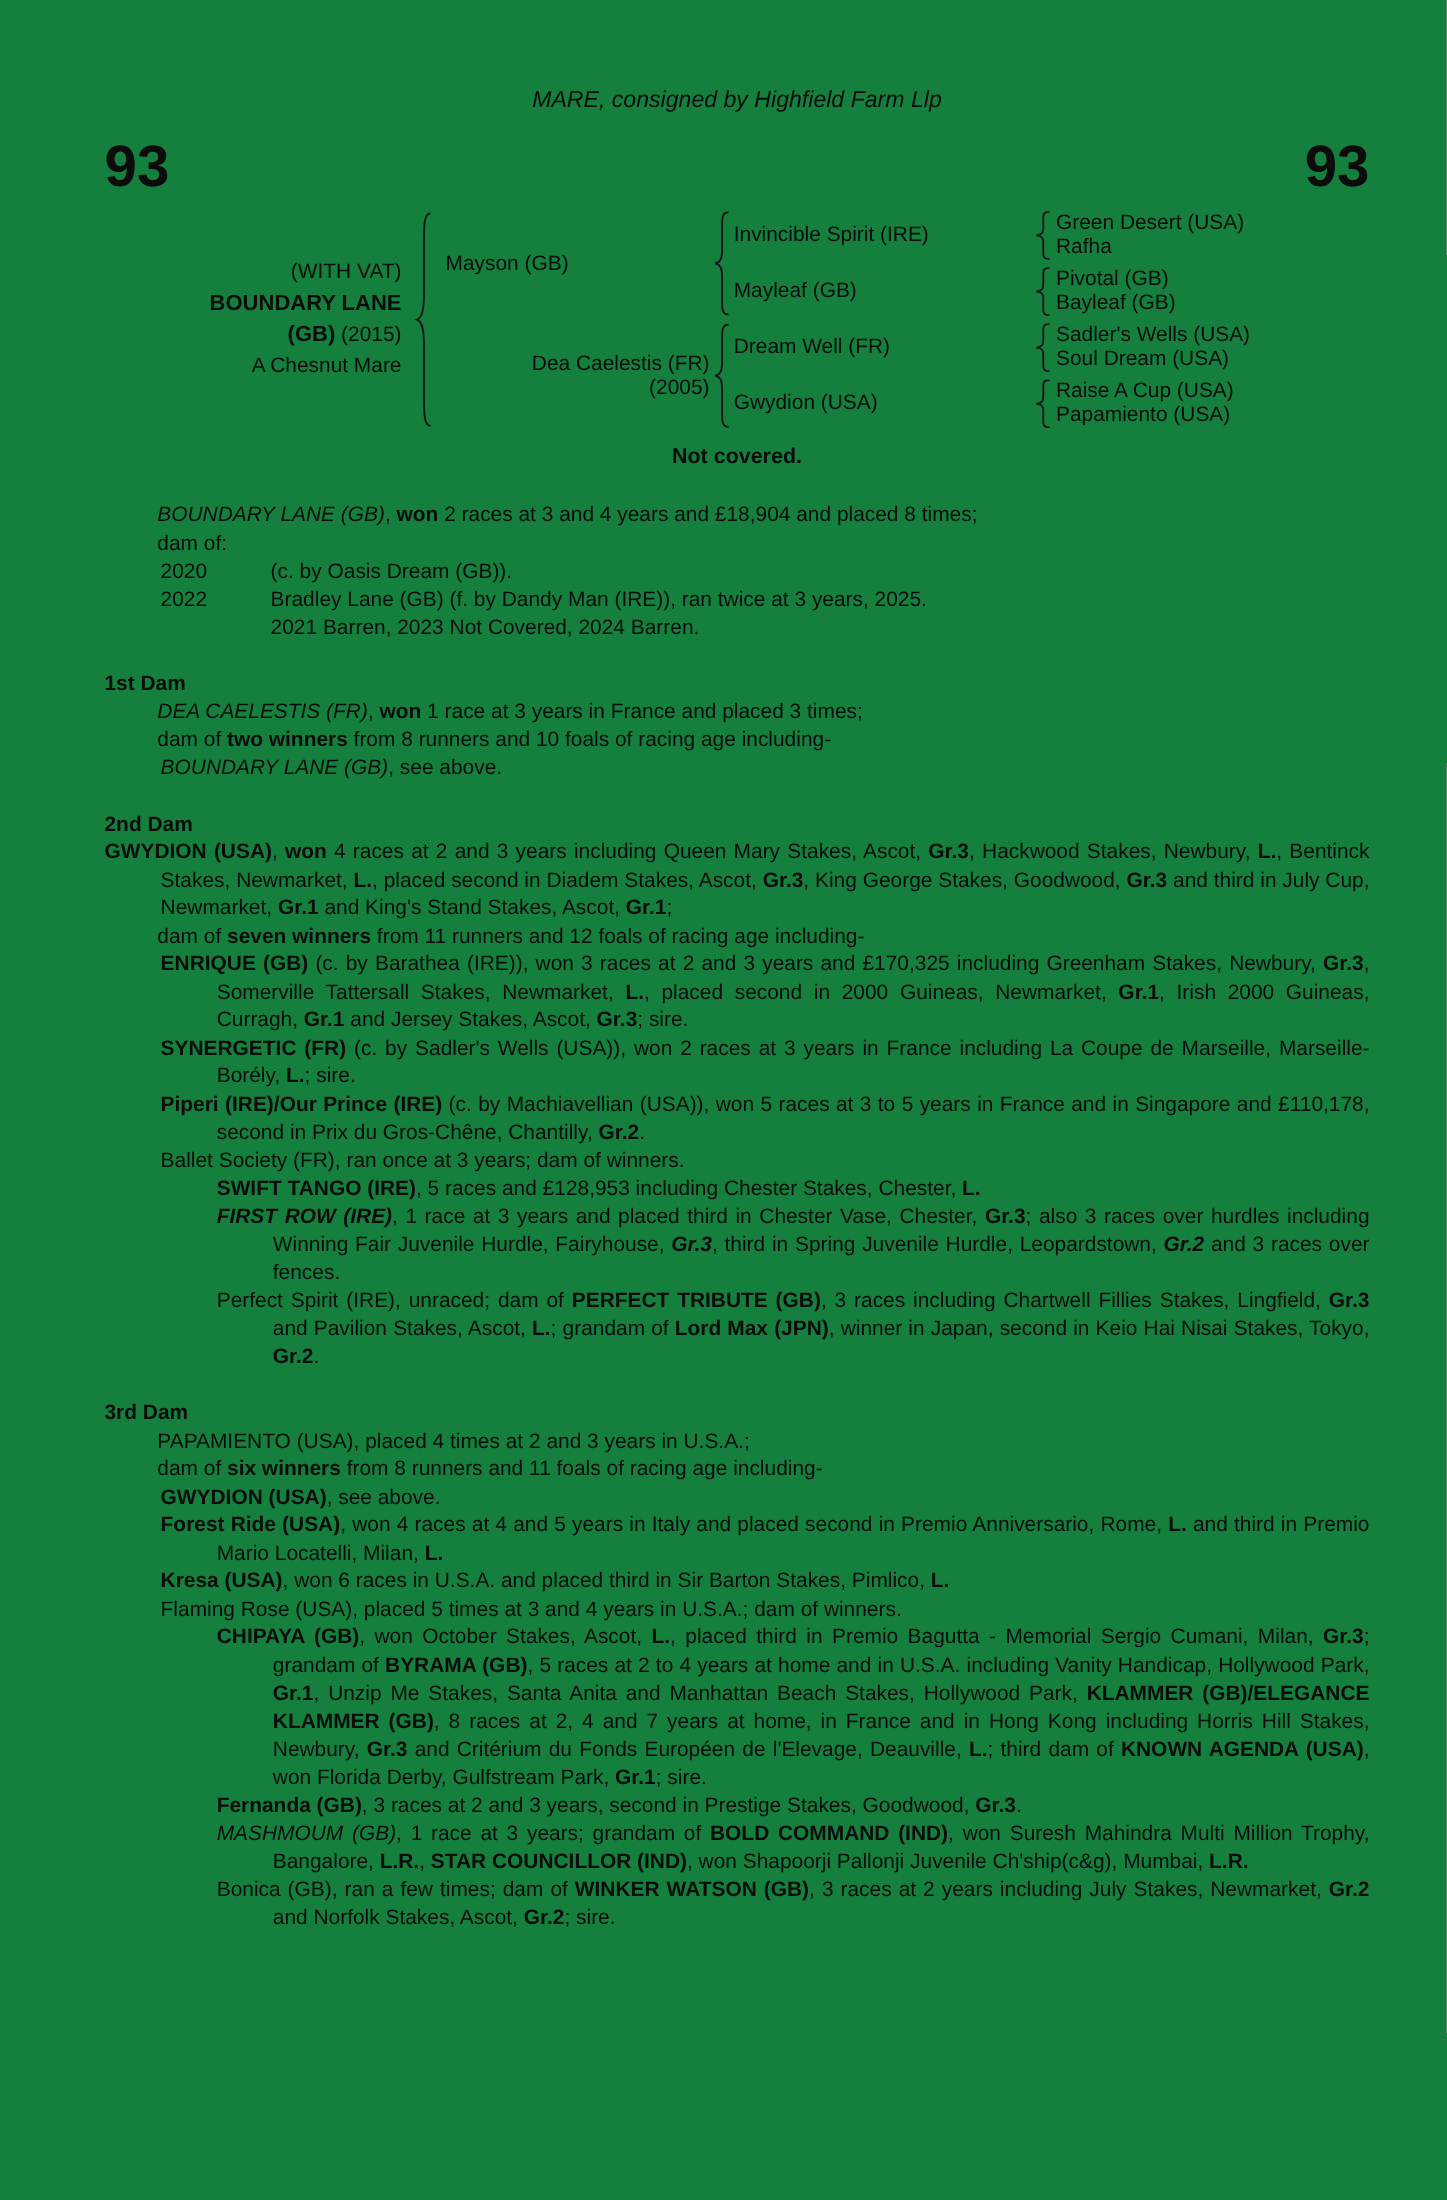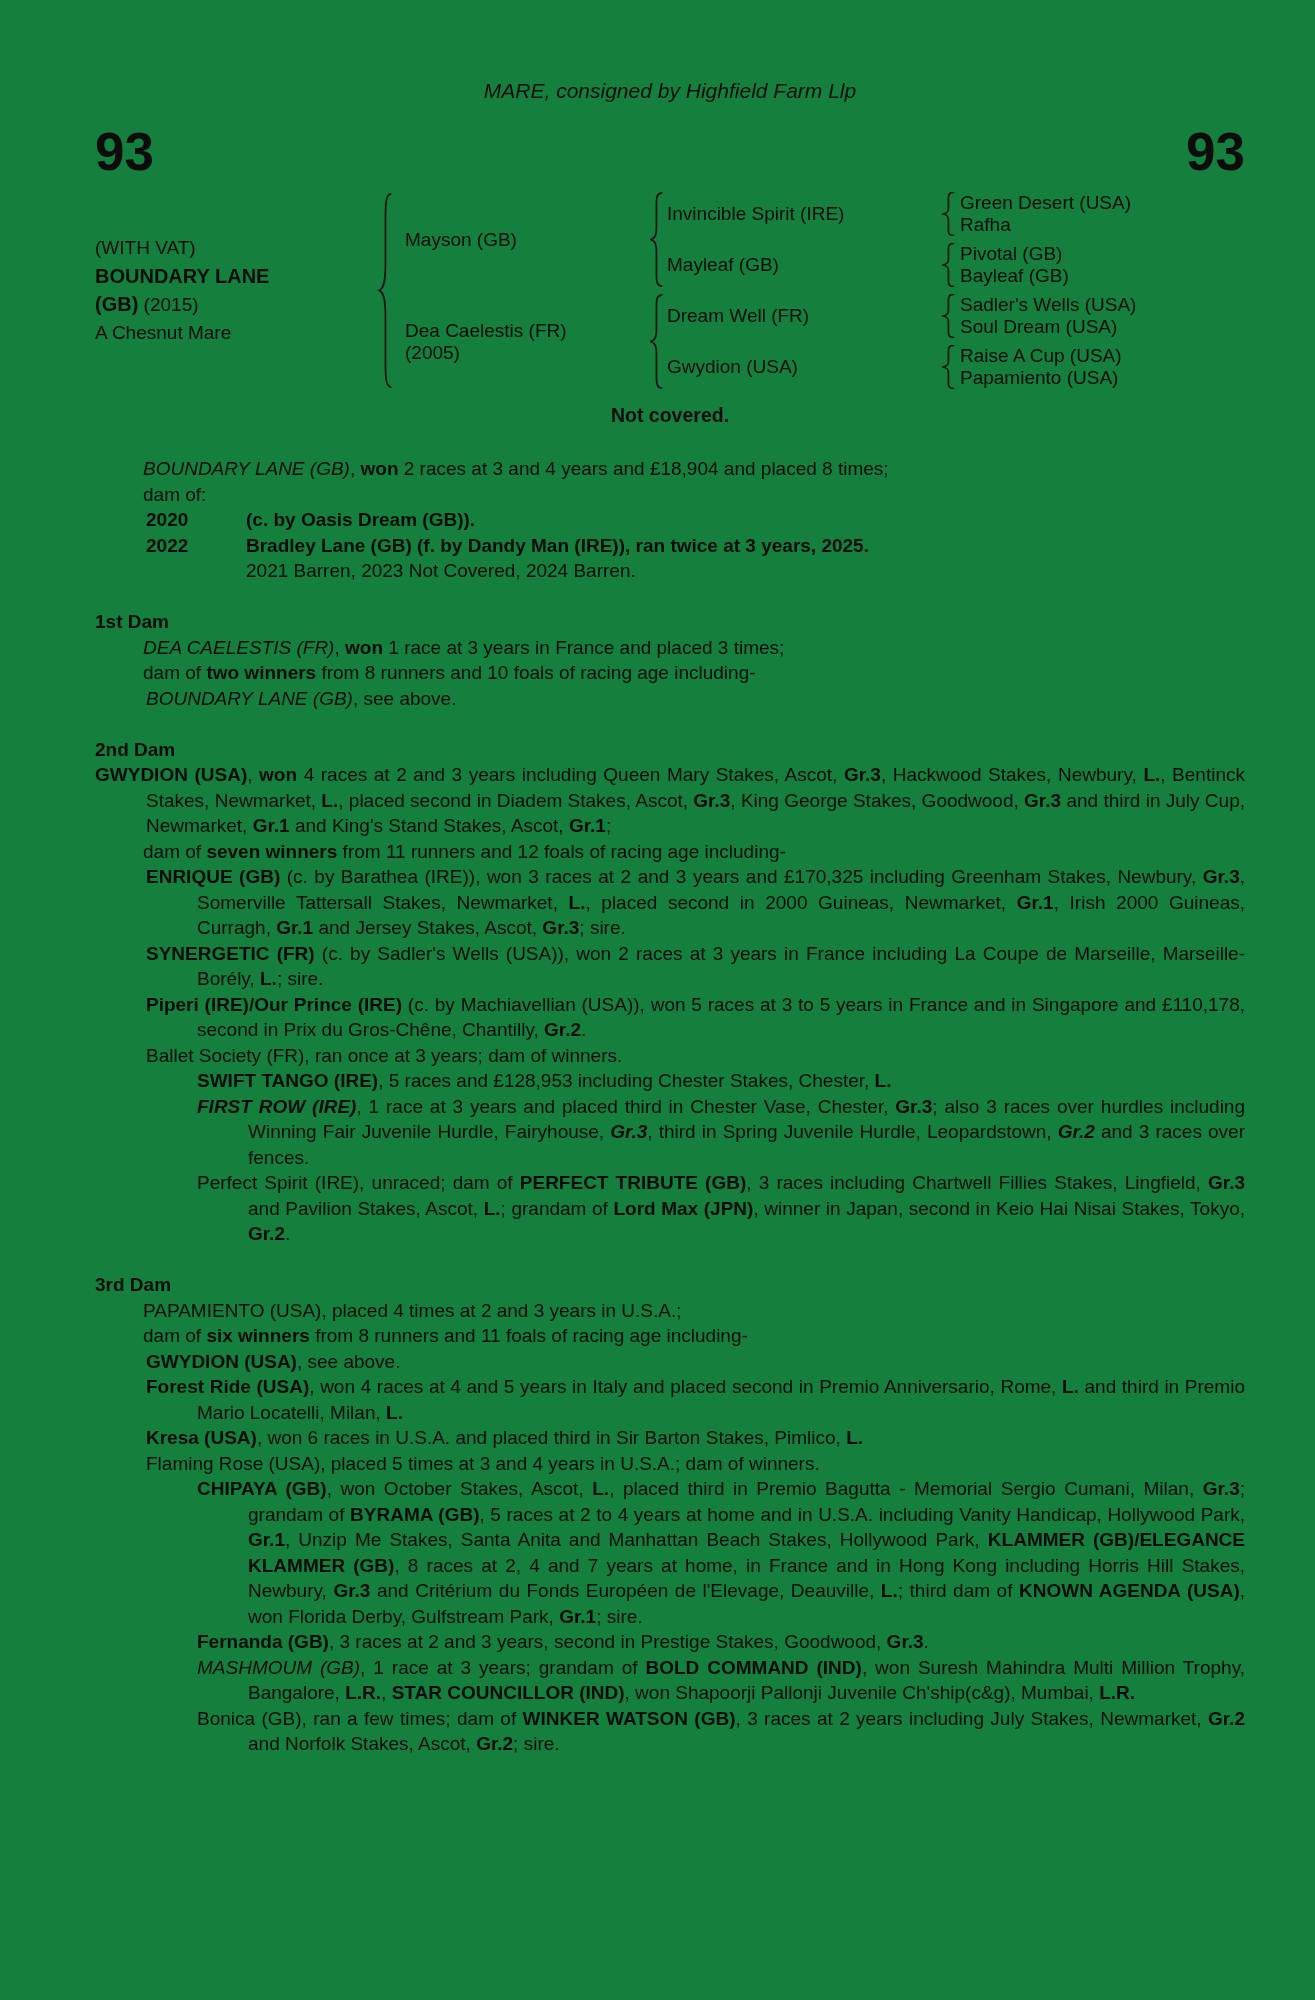--- a/index.html
+++ b/index.html
@@ -31,21 +31,21 @@
   }
   
   .ped {
     margin-top: 12px;
     display: grid;
     grid-template-columns: 270px 40px 240px 22px 268px 25px 1fr;
     grid-template-rows: 22px 22px 7px 22px 22px 7px 22px 22px 7px 22px 22px;
     font-size: 19px;
   }
   .ped .cell { display: flex; align-items: center; }
-  .ped .vcol { flex-direction: column; align-items: flex-start; justify-content: center; }
+  .ped .vcol { flex-direction: column; align-items: flex-end; justify-content: center; }
   .ped .g3 { line-height: 22px; }
   .subject { line-height: 28px; }
   .sbold { font-weight: bold; font-size: 20px; }
   .bracecell { display: flex; align-items: center; justify-content: center; }
   .brace { width: 18px; height: 100%; display: block; }
   .brace path { stroke: #141414; fill: none; stroke-width: 1.7; }
   
   .not-covered {
     text-align: center;
     font-weight: bold;
@@ -53,21 +53,21 @@
     margin-top: 14px;
     line-height: 25px;
   }
   .body { margin-top: 28px; font-size: 19px; line-height: 25.5px; }
   .para { text-align: justify; text-align-last: left; }
   .flat { padding-left: 0; margin-left: 48px; }
   .l0 { padding-left: 51px;  text-indent: -51px; }
   .l1 { padding-left: 102px; text-indent: -51px; }
   .l2 { padding-left: 153px; text-indent: -51px; }
   .dam-heading { font-weight: bold; margin-top: 25.5px; }
-  .produce { display: flex; padding-left: 51px; font-weight: bold; }
+  .produce { display: flex; padding-left: 51px; }
   .produce .year { flex: 0 0 100px; }
   .produce .ptext { flex: 1; }
   .produce-cont { padding-left: 151px; }
   .s-b { font-weight: bold; }
   .s-i { font-style: italic; }
   .s-bi { font-weight: bold; font-style: italic; }
 </style>
 </head>
 <body>
 

